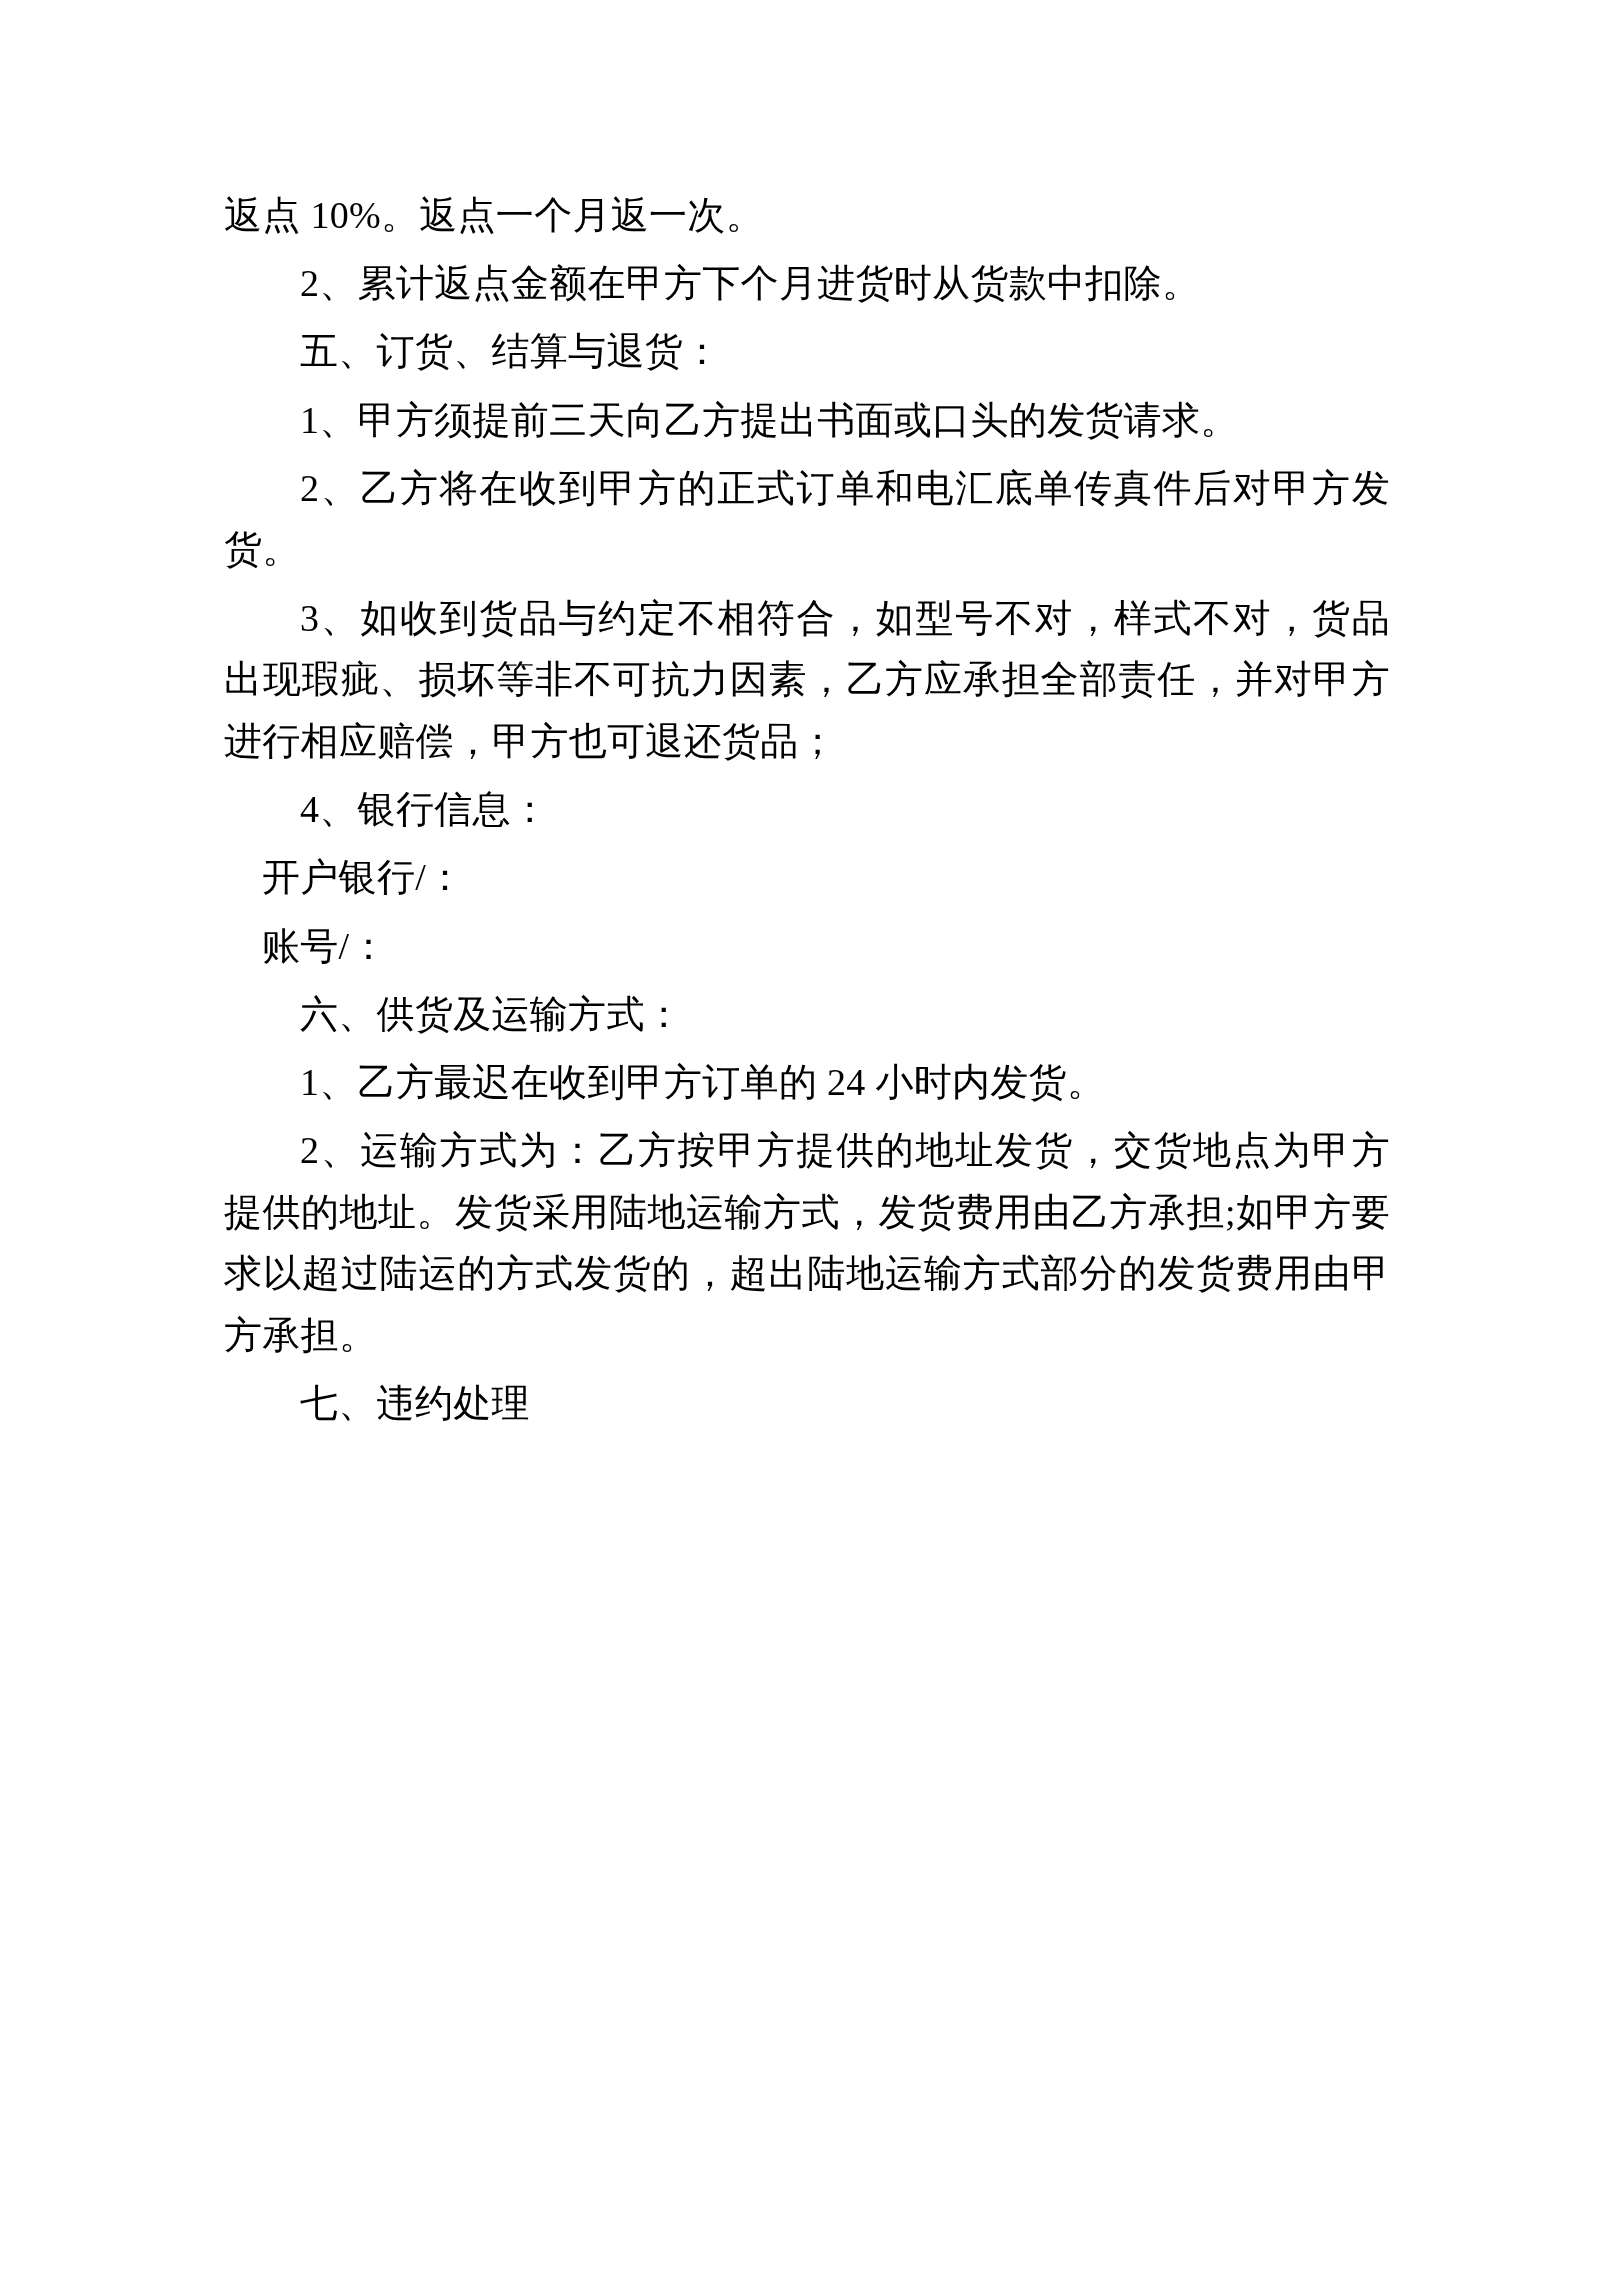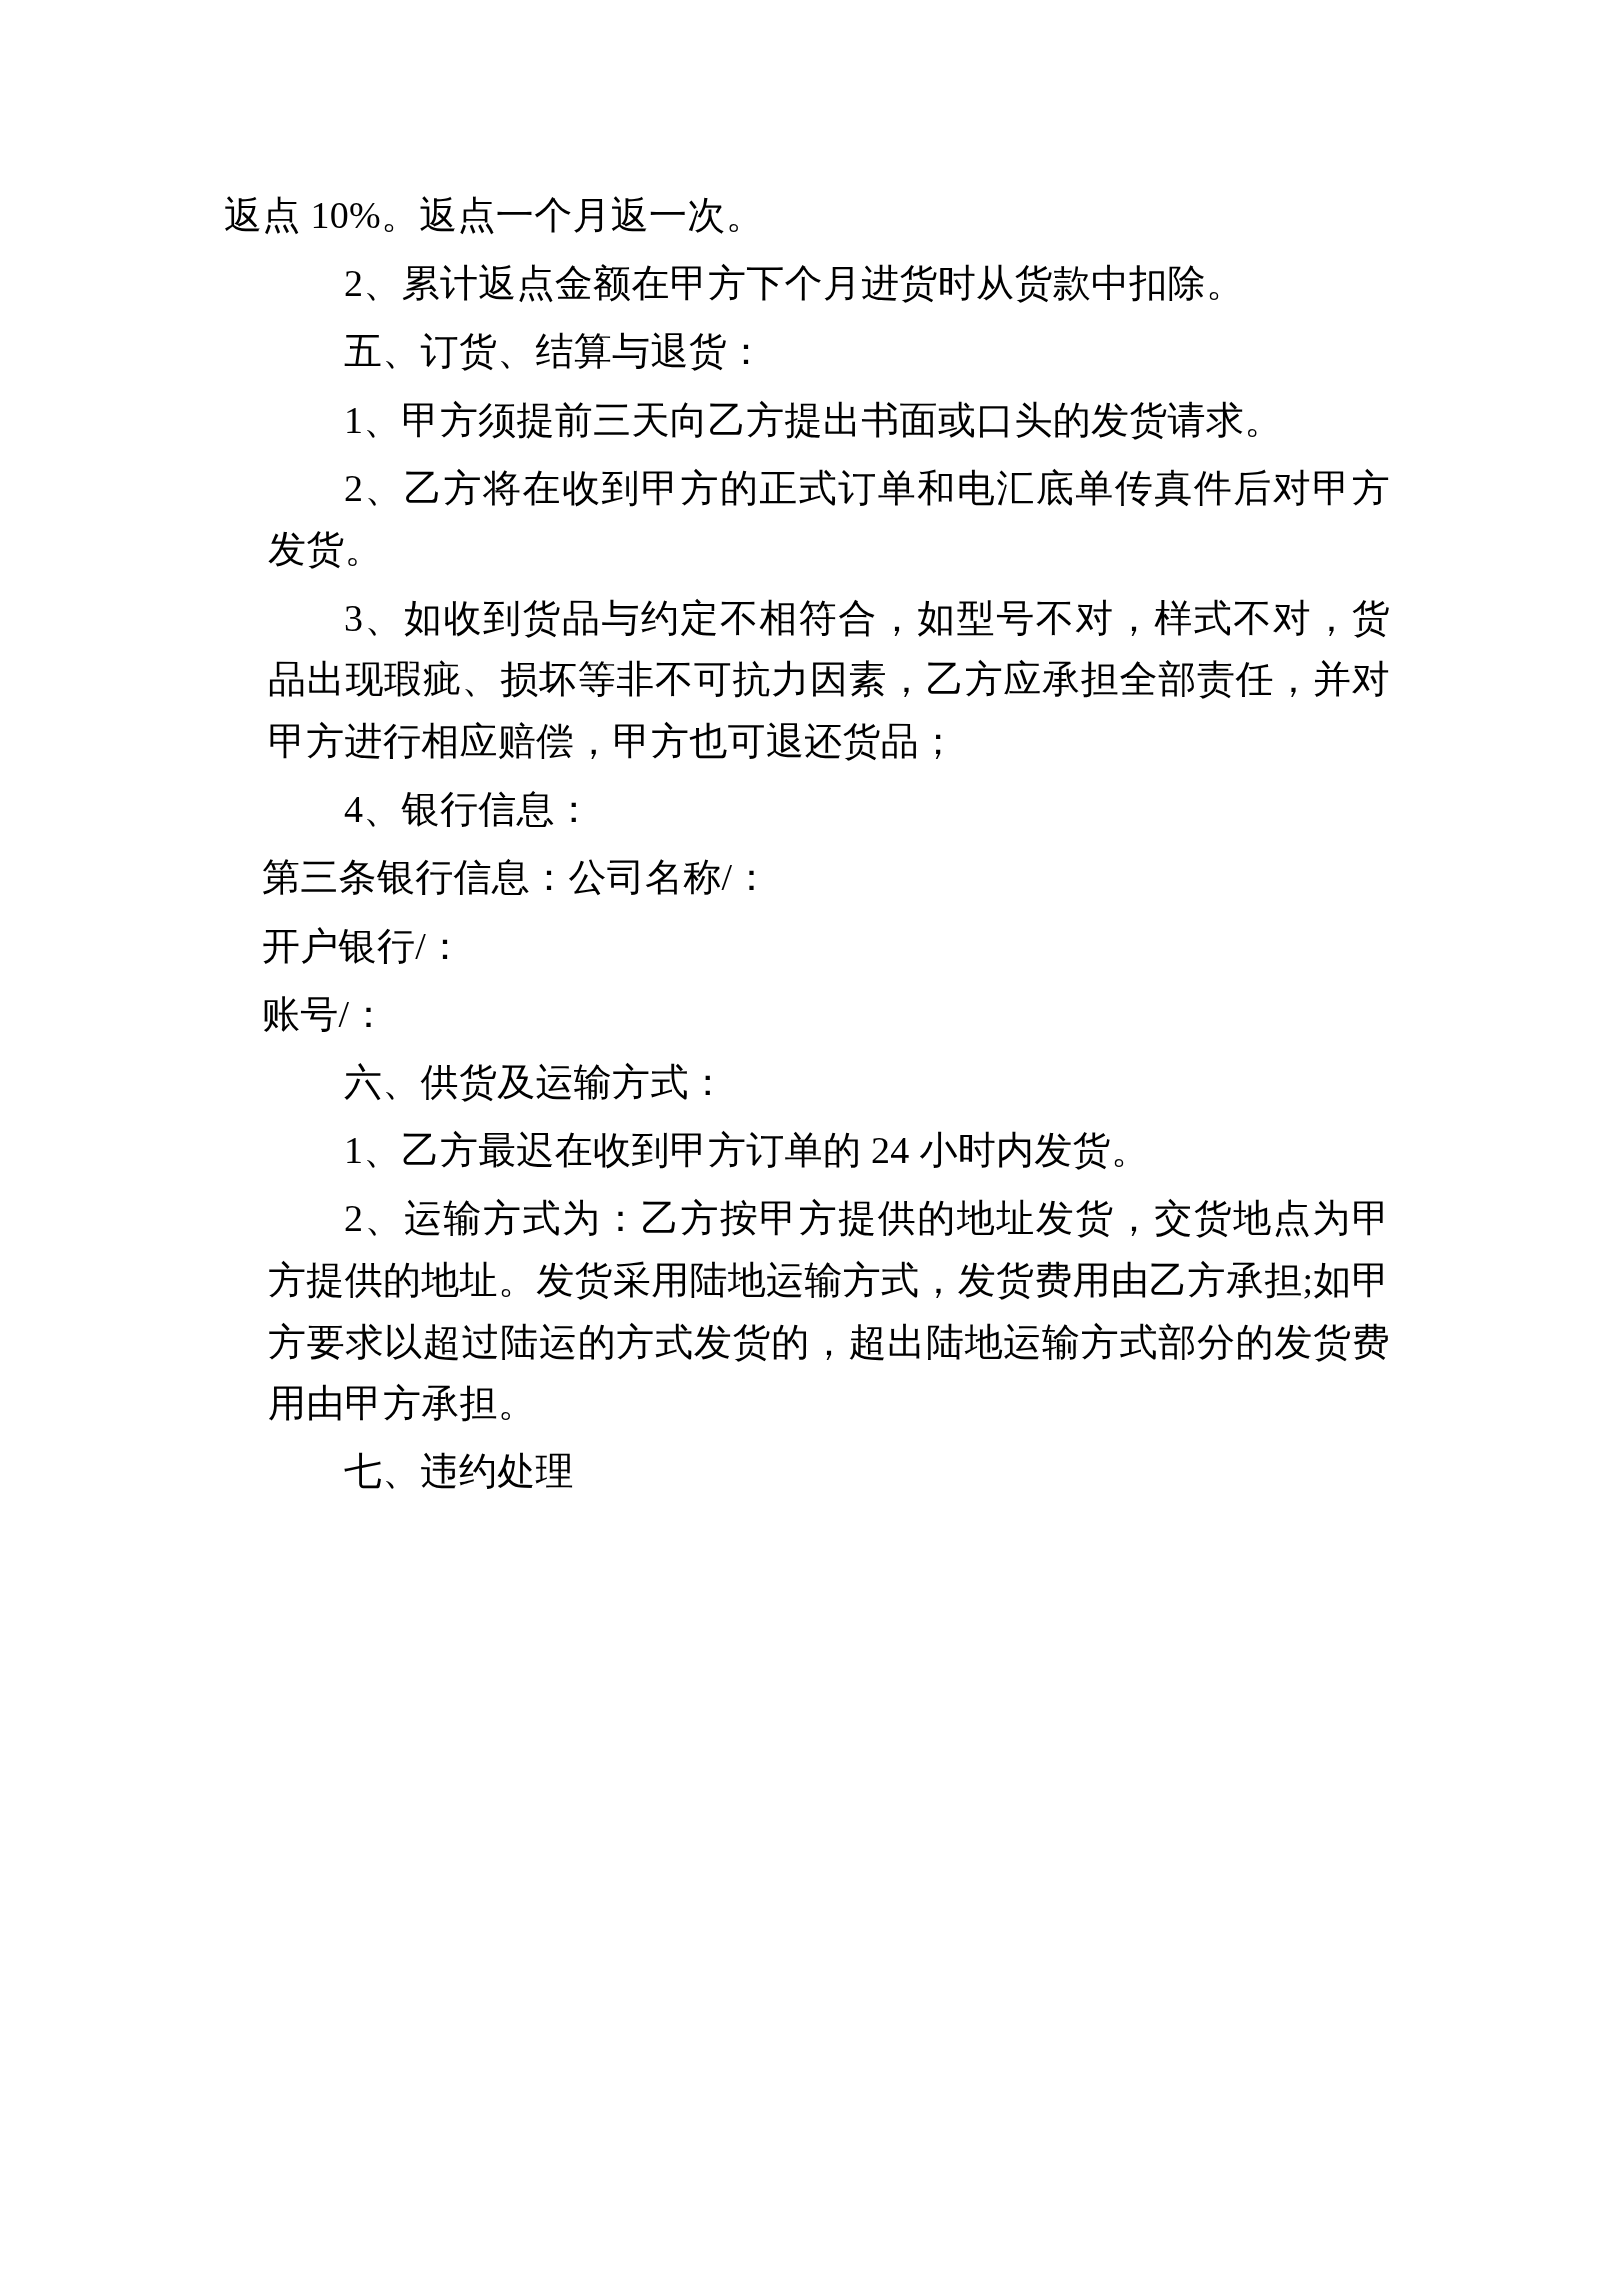--- a/index.html
+++ b/index.html
@@ -27,42 +27,40 @@
     text-align: justify;
     text-justify: inter-ideograph;
     letter-spacing: 0.3px;
   }
   .para {
     margin: 0 0 6.7px 0;
     white-space: pre-wrap;
   }
   .indent-2 {
     text-indent: 76px;
-    margin-left: 44px;
   }
   .indent-1 {
     text-indent: 38px;
   }
   .indent-0 {
     text-indent: 0;
   }
 </style>
 </head>
 <body>
 
 <div class="page">
   <div class="doc-body">
     <p class="para indent-0">返点 10%。返点一个月返一次。</p>
     <p class="para indent-2">2、累计返点金额在甲方下个月进货时从货款中扣除。</p>
     <p class="para indent-2">五、订货、结算与退货：</p>
     <p class="para indent-2">1、甲方须提前三天向乙方提出书面或口头的发货请求。</p>
     <p class="para indent-2">2、乙方将在收到甲方的正式订单和电汇底单传真件后对甲方发货。</p>
     <p class="para indent-2">3、如收到货品与约定不相符合，如型号不对，样式不对，货品出现瑕疵、损坏等非不可抗力因素，乙方应承担全部责任，并对甲方进行相应赔偿，甲方也可退还货品；</p>
     <p class="para indent-2">4、银行信息：</p>
-    <p class="para indent-1">第三条银行信息：公司名称/：</p>
     <p class="para indent-1">开户银行/：</p>
     <p class="para indent-1">账号/：</p>
     <p class="para indent-2">六、供货及运输方式：</p>
     <p class="para indent-2">1、乙方最迟在收到甲方订单的 24 小时内发货。</p>
     <p class="para indent-2">2、运输方式为：乙方按甲方提供的地址发货，交货地点为甲方提供的地址。发货采用陆地运输方式，发货费用由乙方承担;如甲方要求以超过陆运的方式发货的，超出陆地运输方式部分的发货费用由甲方承担。</p>
     <p class="para indent-2">七、违约处理</p>
   </div>
 </div>
 
 

